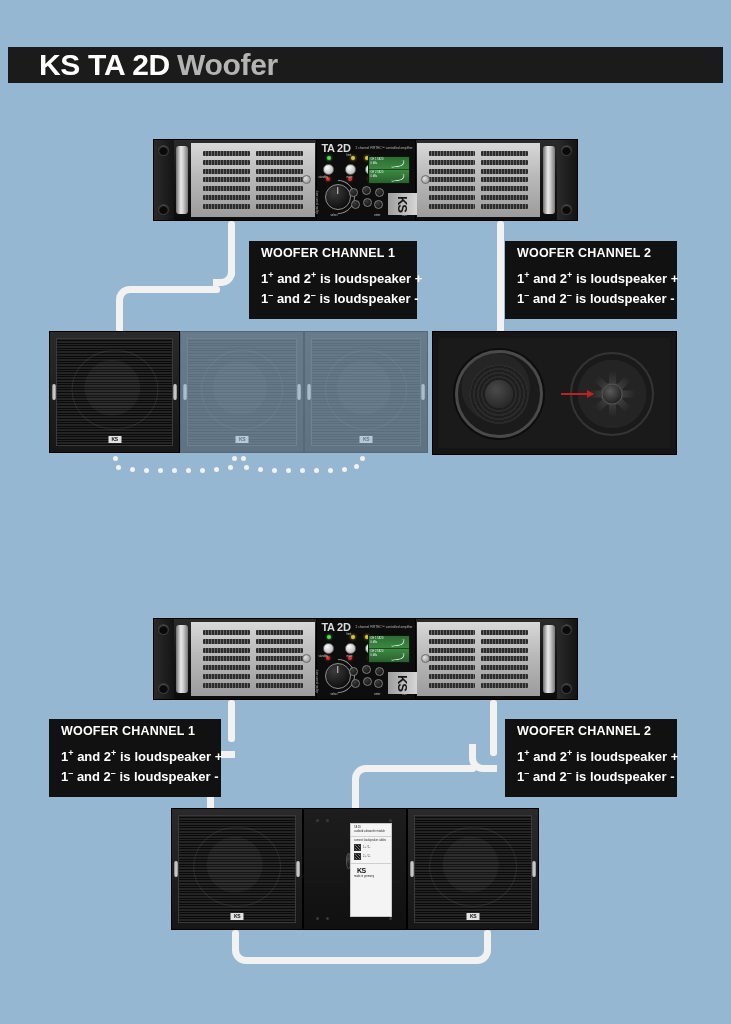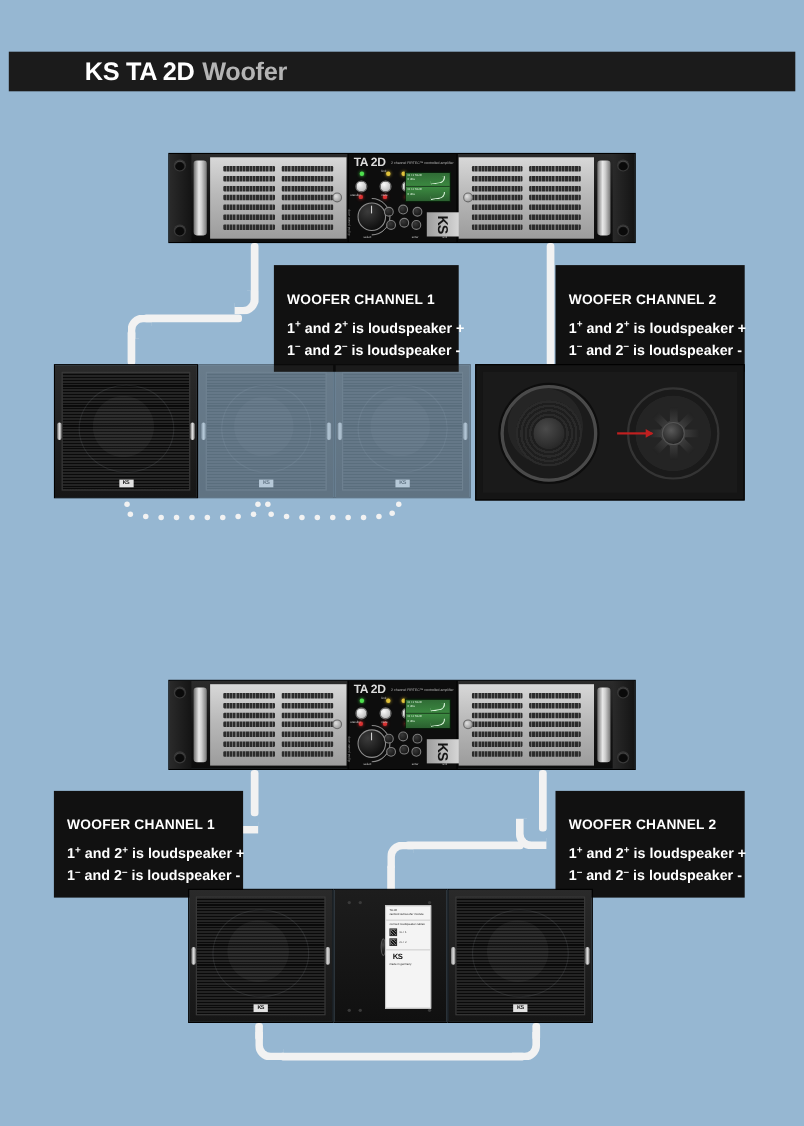--- a/index.html
+++ b/index.html
@@ -11,31 +11,31 @@
   }
   #page { position: relative; width: 731px; height: 1024px; background: #96b7d2; }
 
   
   .section-header {
     position: absolute; left: 8px; width: 715px; height: 36px;
     background: #1b1b1b;
     display: flex; align-items: center;
   }
   .section-header .htext {
-    margin-left: 69px;
-    font-size: 23px; font-weight: bold; letter-spacing: -0.3px;
+    margin-left: 31px;
+    font-size: 30px; font-weight: bold; letter-spacing: -0.3px;
     white-space: nowrap;
   }
   .htext .p1 { color: #ffffff; }
   .htext .p2 { color: #b4b4b4; margin-left: 7px; }
 
   
   .callout {
     position: absolute; background: #111111; color: #fff;
-    padding: 24px 12px 10px 12px;
+    padding: 5px 12px 10px 12px;
   }
   .callout .title {
     font-size: 12.5px; font-weight: bold; letter-spacing: 0.2px;
     margin-bottom: 9px; color: #ffffff;
   }
   .callout .line {
     font-size: 13px; font-weight: bold; color: #ffffff;
     line-height: 1.45; white-space: nowrap;
   }
   .callout .line sup { font-size: 9px; vertical-align: super; }

